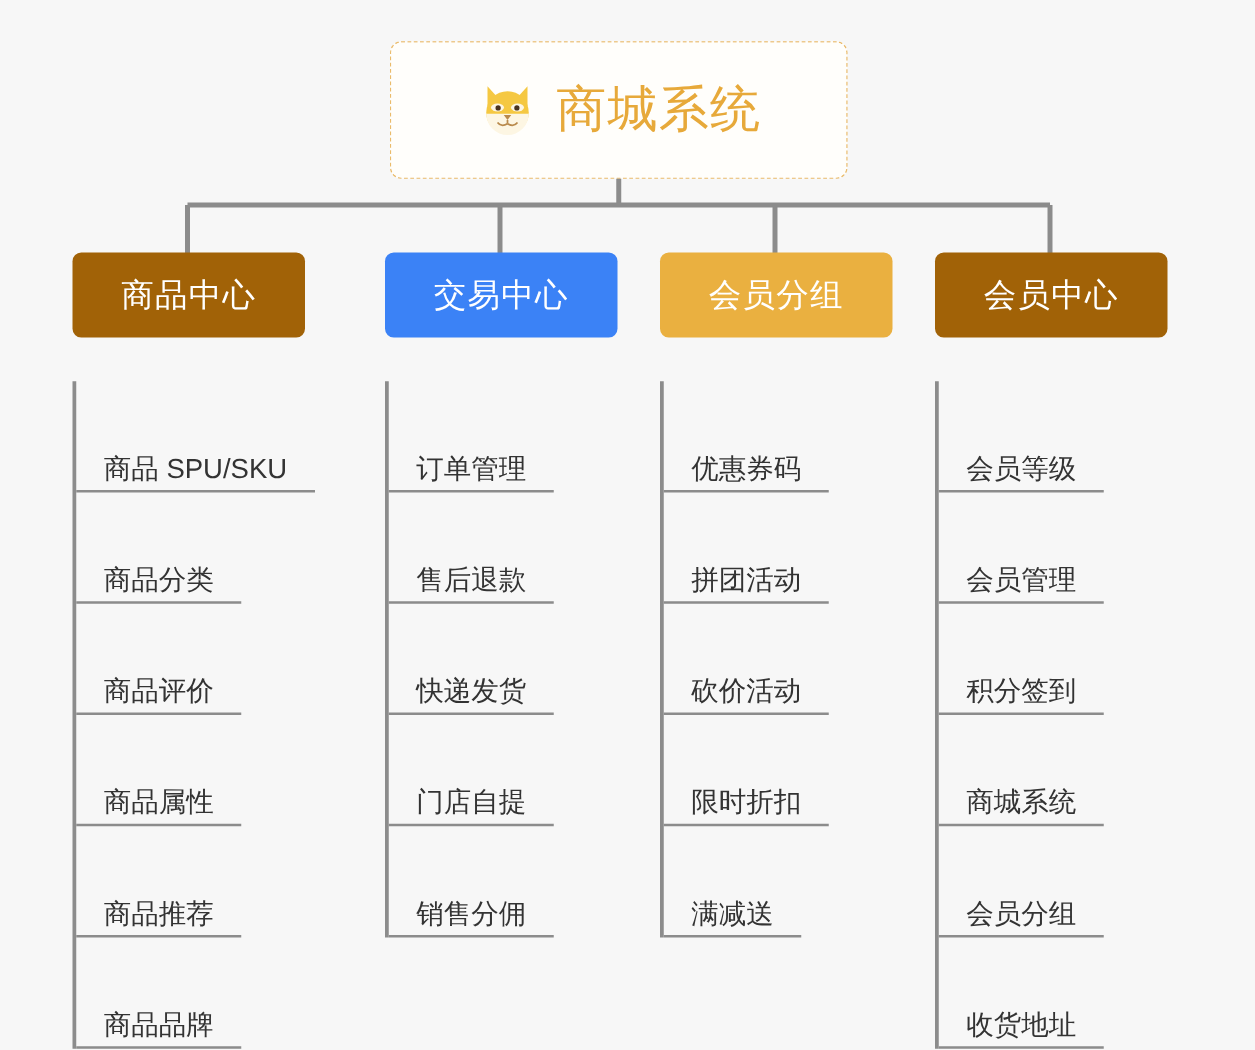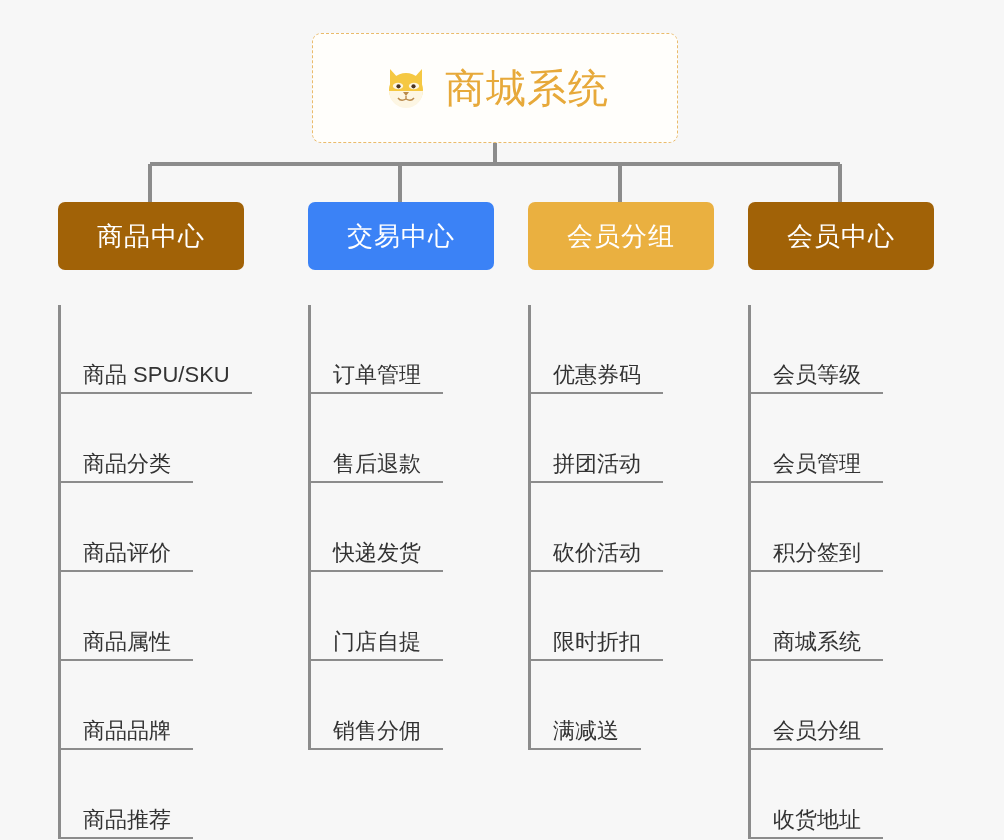--- a/index.html
+++ b/index.html
@@ -157,24 +157,24 @@
         <div class="leaf-item">
             <span class="leaf-inner">商品分类</span>
           </div>
         <div class="leaf-item">
             <span class="leaf-inner">商品评价</span>
           </div>
         <div class="leaf-item">
             <span class="leaf-inner">商品属性</span>
           </div>
         <div class="leaf-item">
+            <span class="leaf-inner">商品推荐</span>
+          </div>
+        <div class="leaf-item">
             <span class="leaf-inner">商品品牌</span>
-          </div>
-        <div class="leaf-item">
-            <span class="leaf-inner">商品推荐</span>
           </div>
       </div>
     </div>
 
     <div class="column" style="left:308px; width:186px;">
       <div class="cat-box" style="background:#3b82f6;">
         <span>交易中心</span>
       </div>
       <div class="leaf-list">
         <div class="leaf-item">

